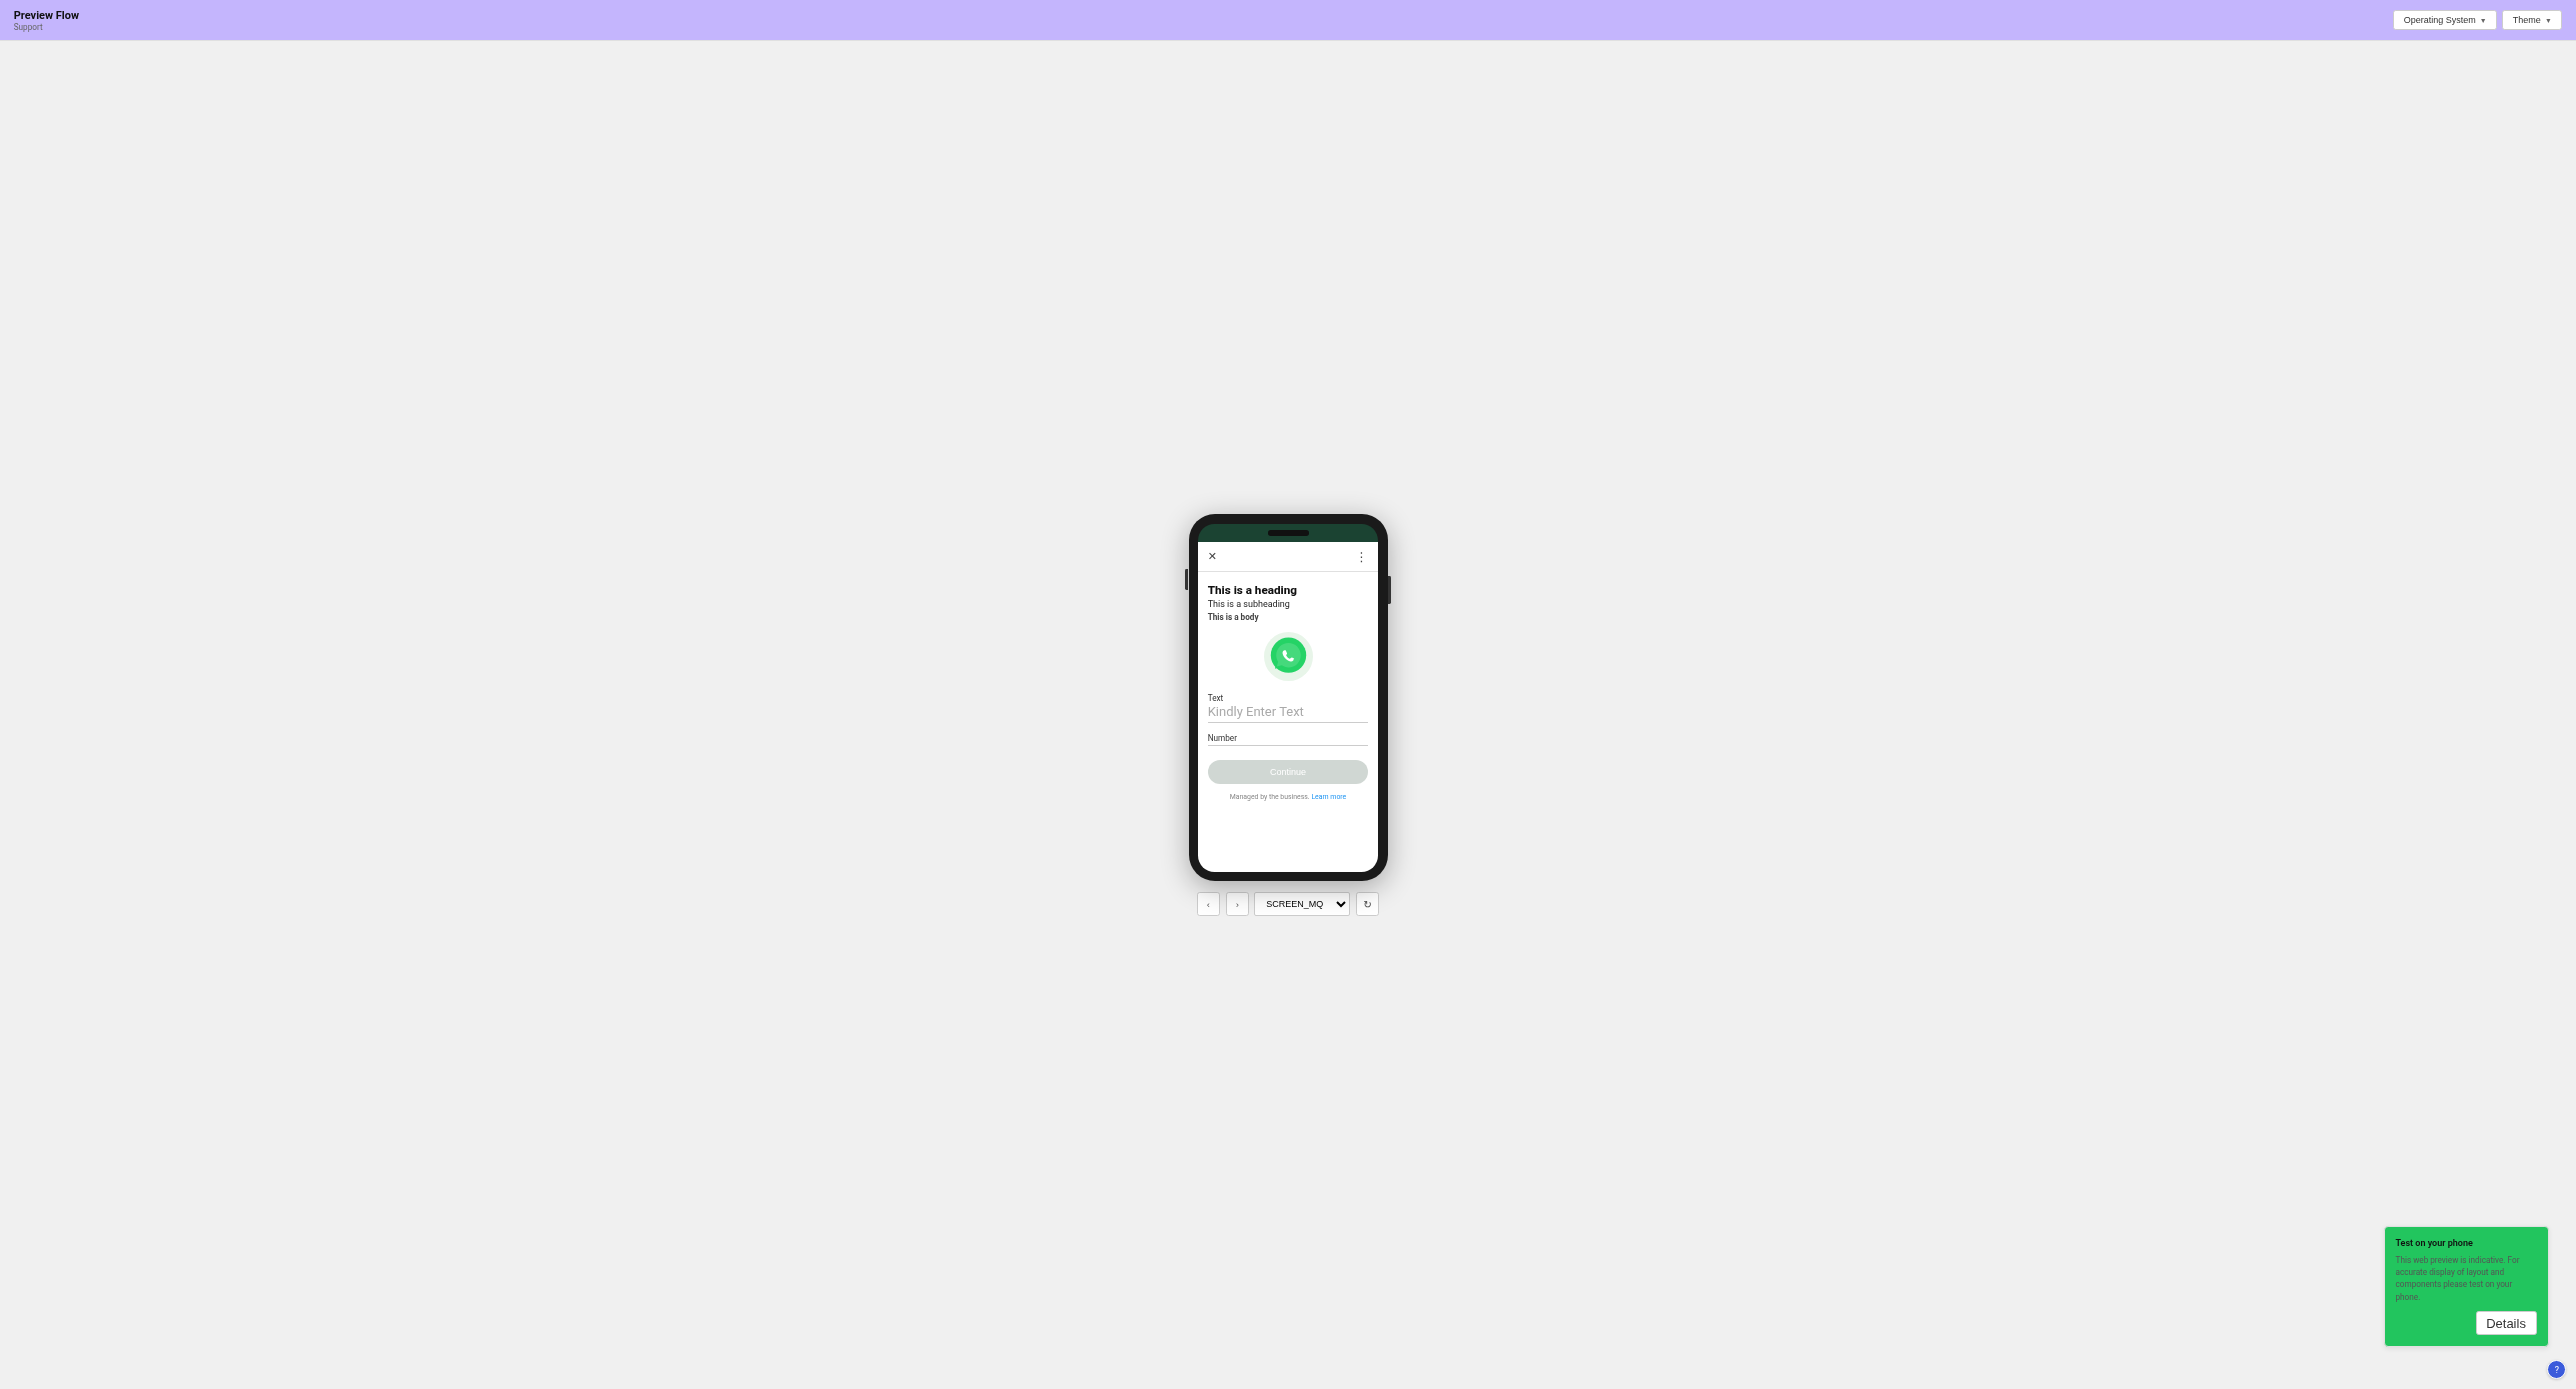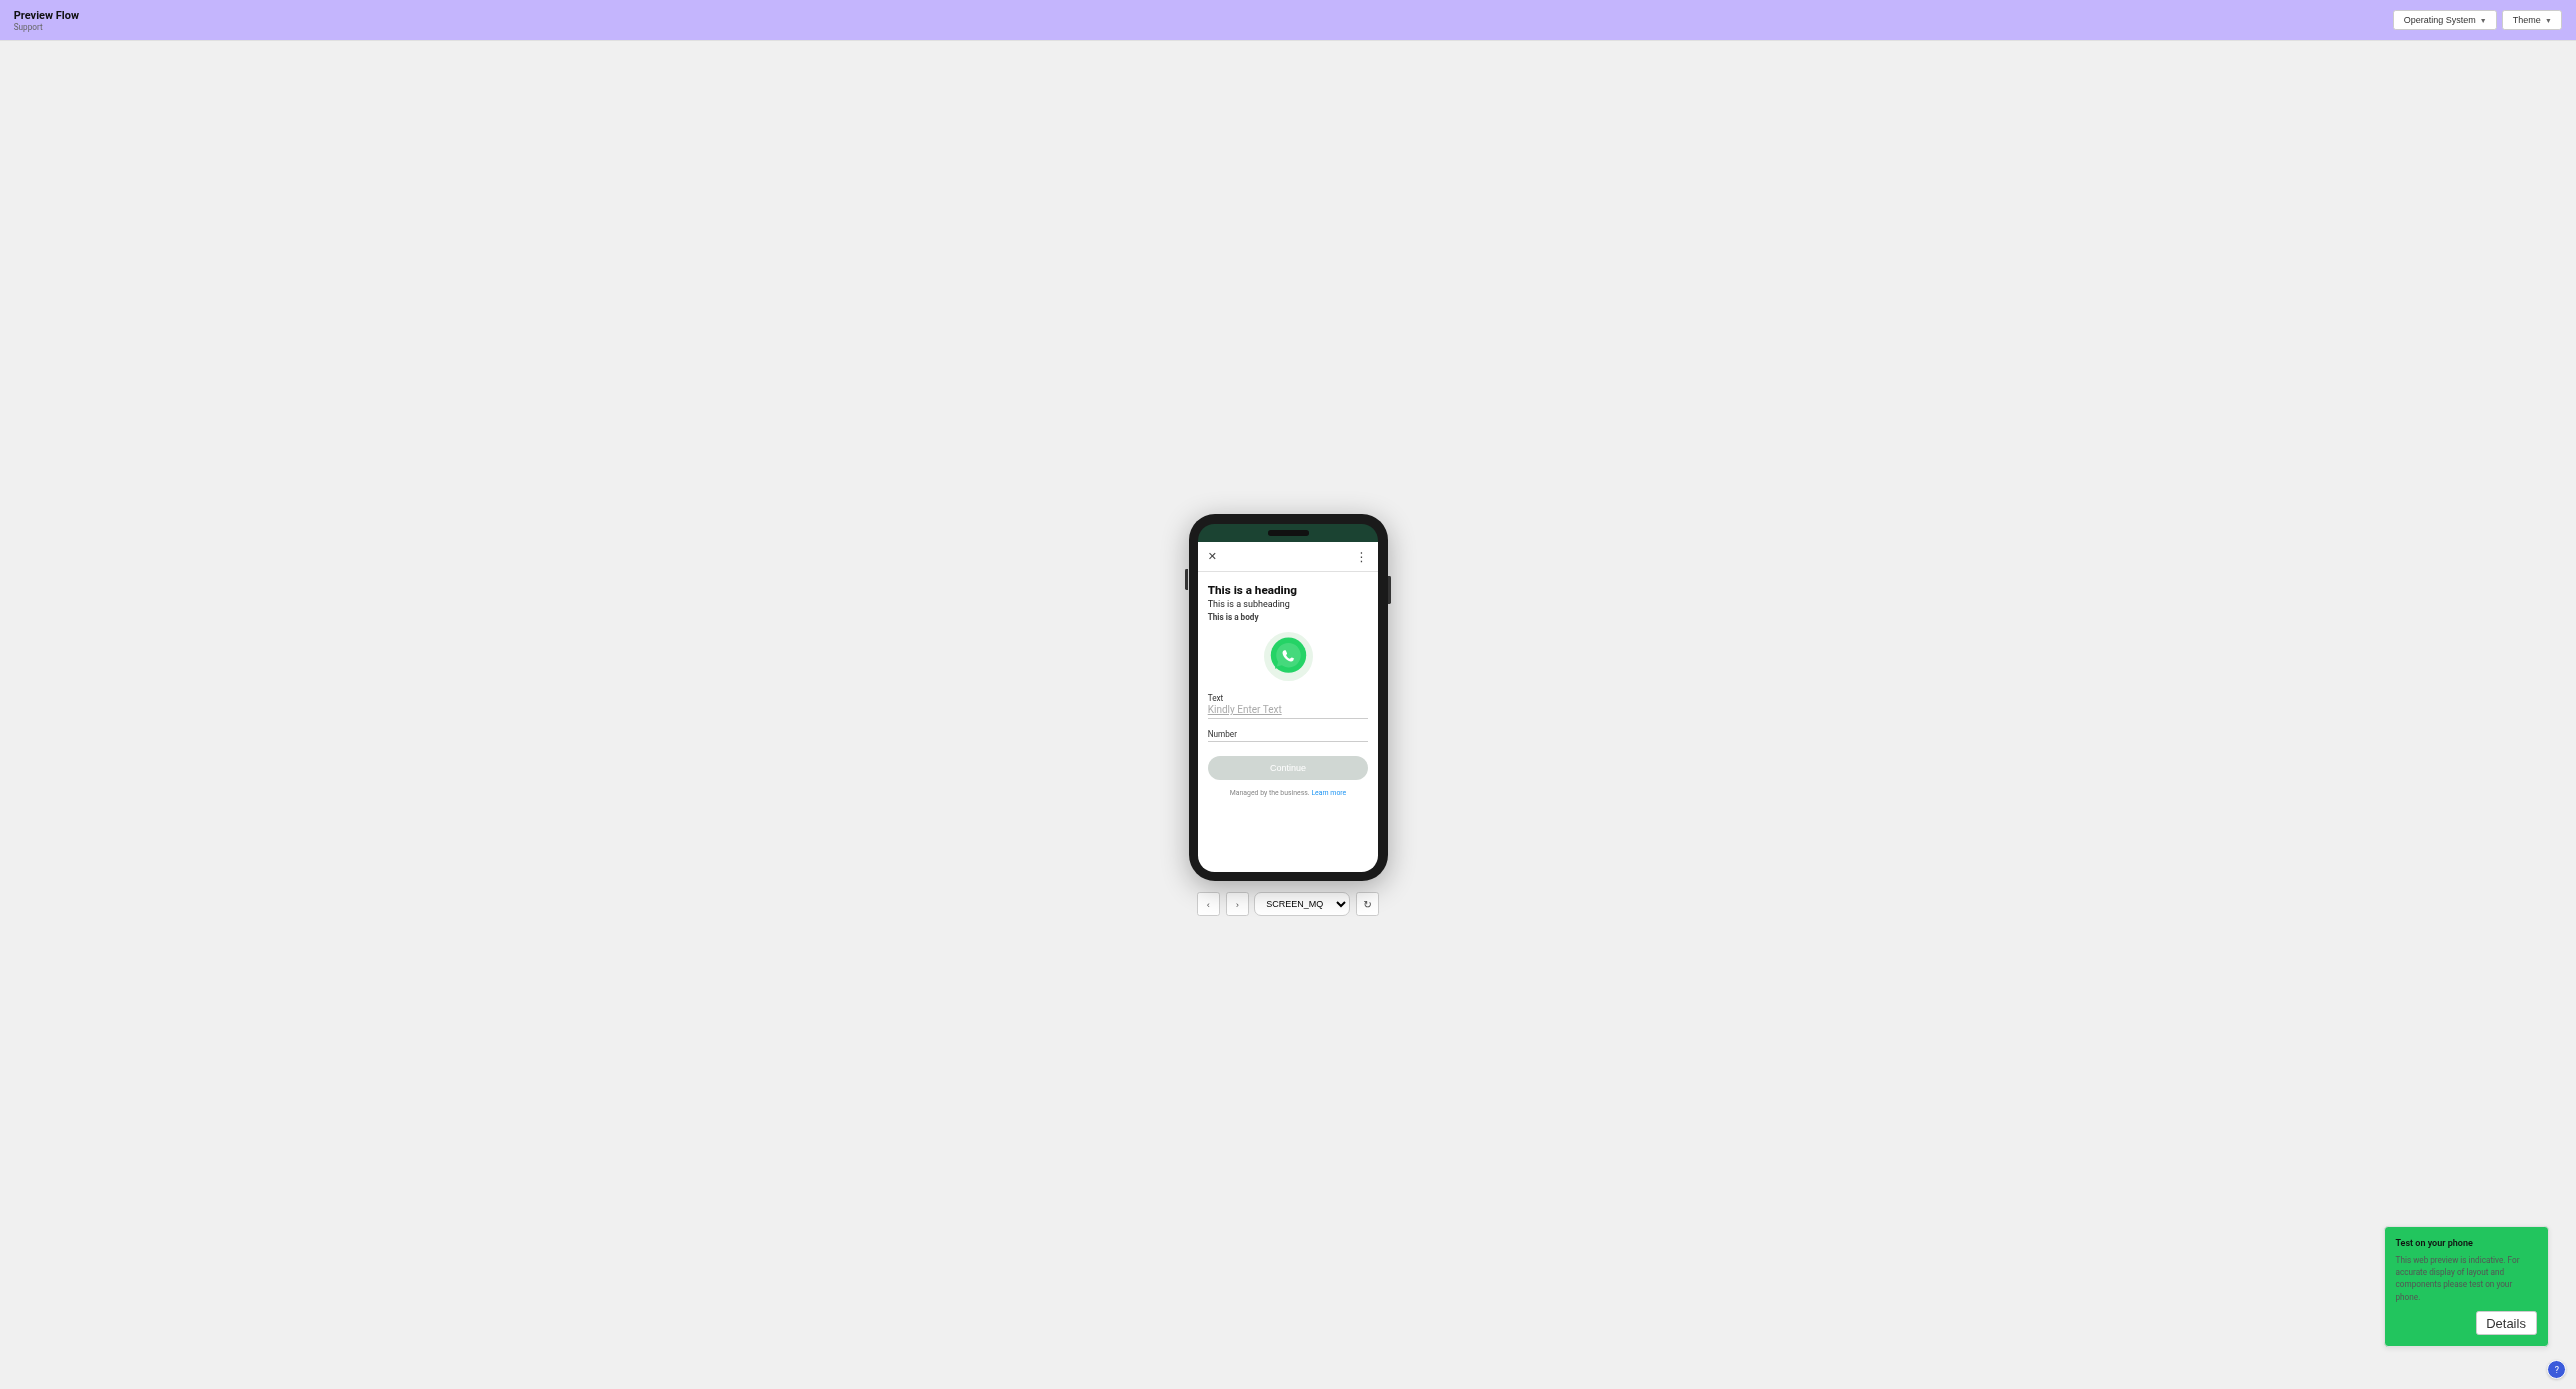--- a/index.html
+++ b/index.html
@@ -163,23 +163,22 @@
       margin-bottom: 9.6px;
       border-bottom: 0.7px solid #ccc;
       padding-bottom: 2.7px;
     }
     .wa-field-label {
       font-size: 8.2px;
       color: #333;
       margin-bottom: 1.4px;
     }
     .wa-field-hint {
-      font-size: 10px;
+      font-size: 13px;
       color: #aaa;
-      text-decoration: underline;
     }
     .wa-field-number-label {
       font-size: 8.2px;
       color: #333;
     }
 
     
     .wa-continue-btn {
       width: 100%;
       padding: 6.9px;
@@ -220,21 +219,21 @@
       font-size: 9.6px;
       cursor: pointer;
       display: flex;
       align-items: center;
       justify-content: center;
       color: #555;
     }
     .screen-select {
       height: 23.4px;
       border: 0.7px solid #ccc;
-      border-radius: 7px;
+      border-radius: 2px;
       padding: 0 6.9px;
       font-size: 9px;
       background: #fff;
       cursor: pointer;
       min-width: 96px;
     }
     .refresh-btn {
       width: 23.4px;
       height: 23.4px;
       border: 0.7px solid #ccc;

